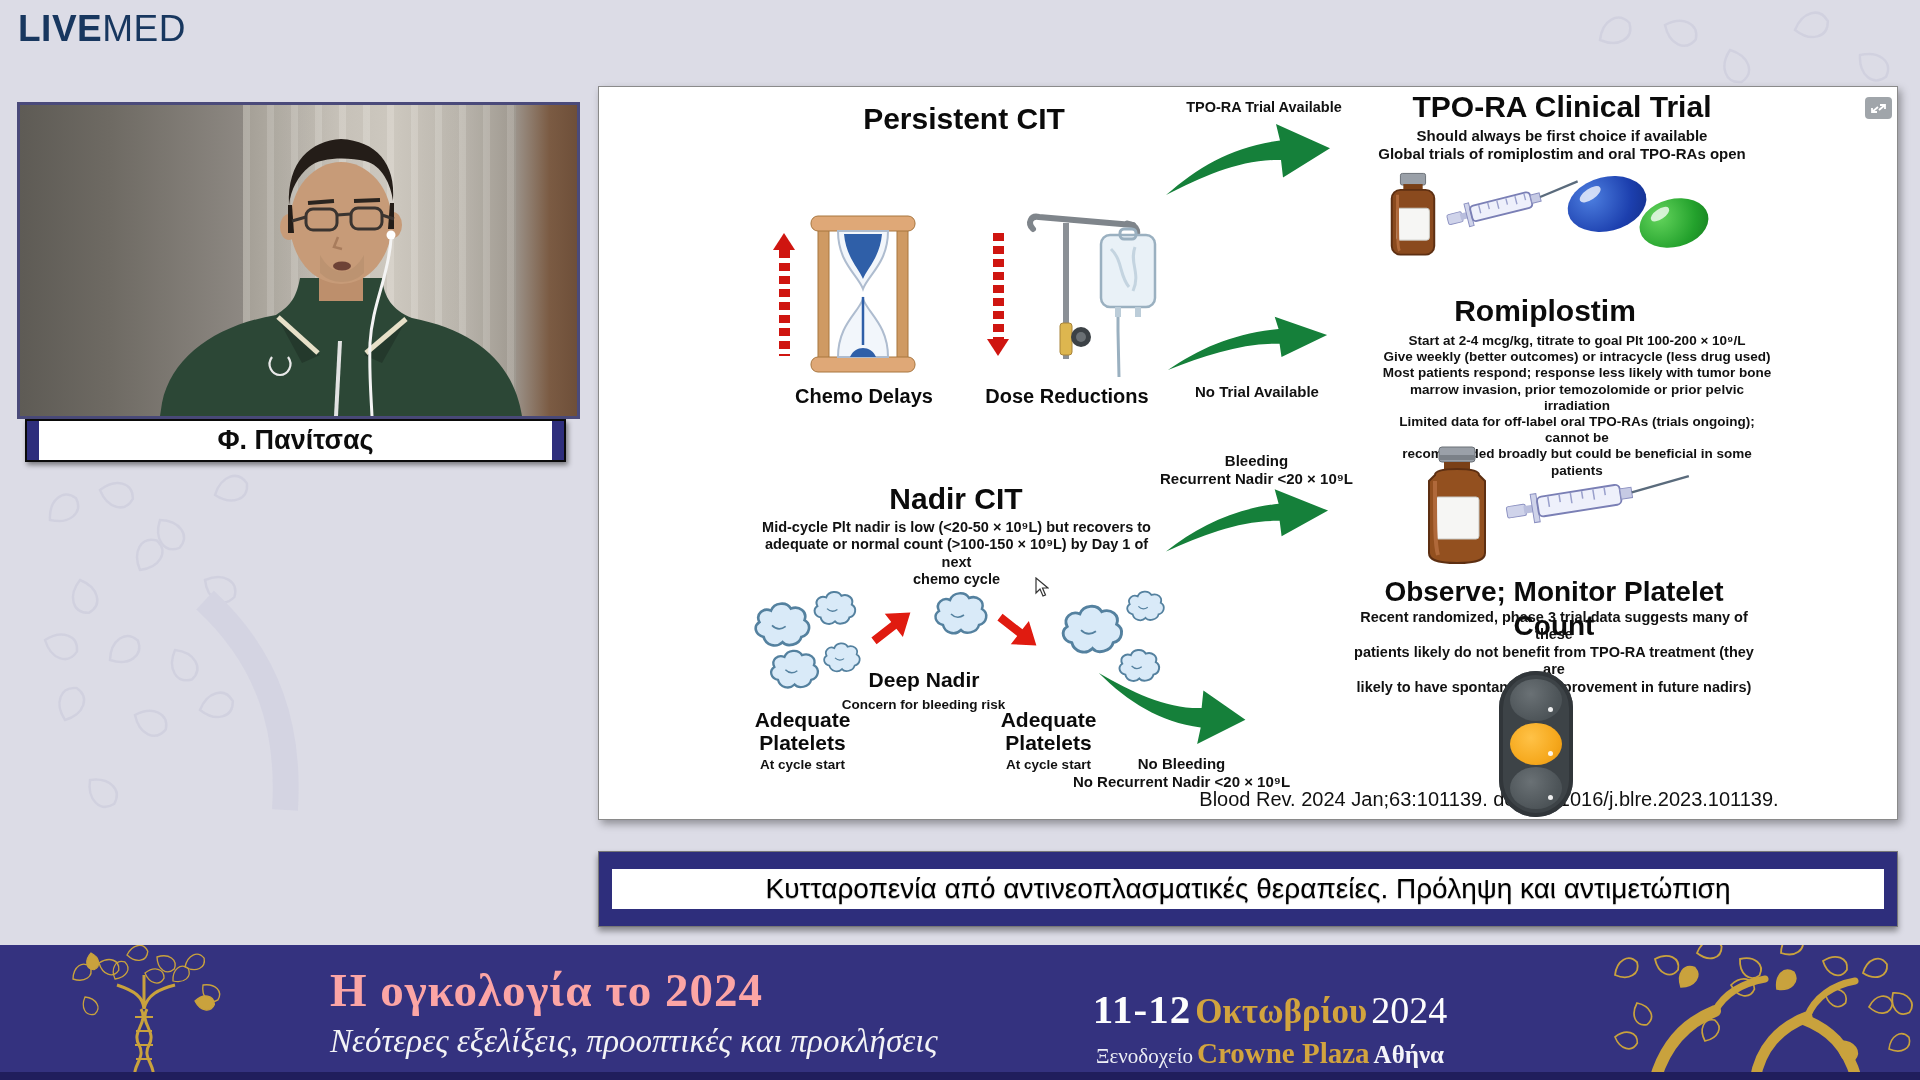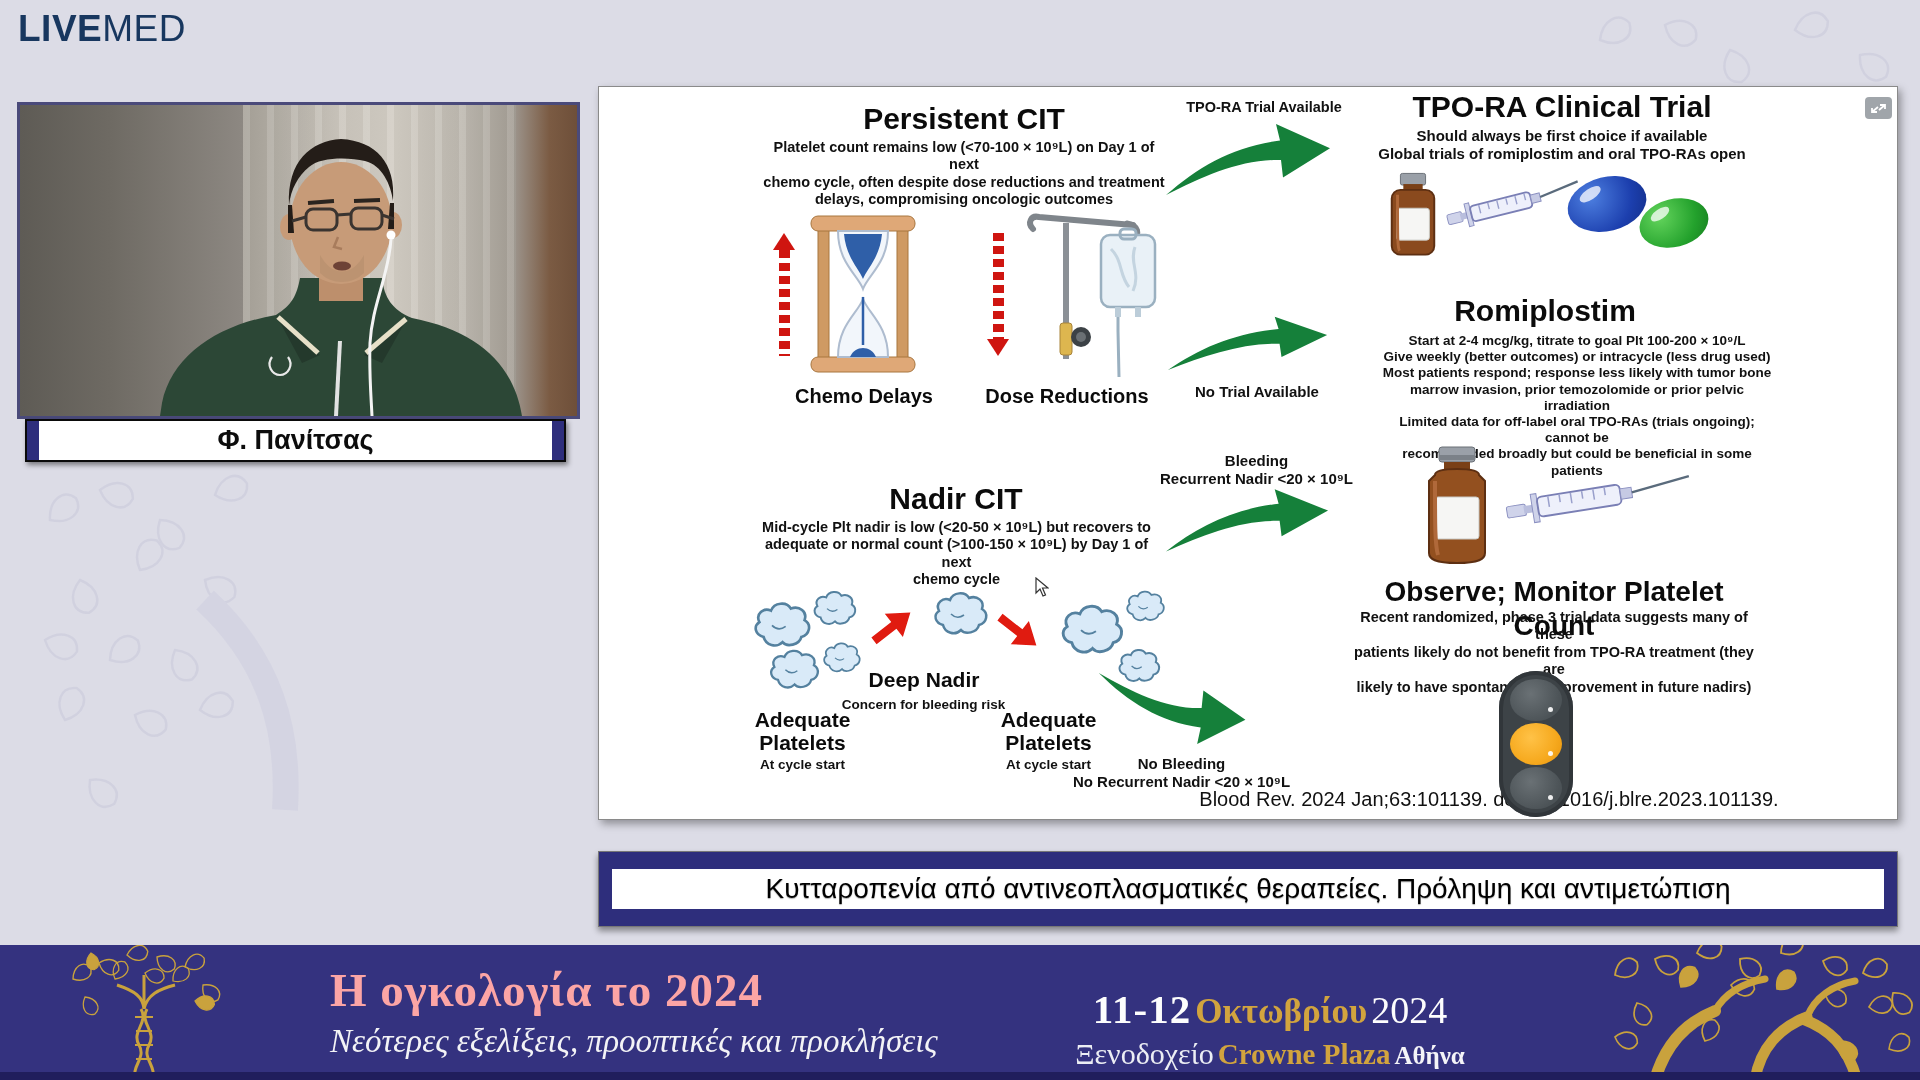--- a/index.html
+++ b/index.html
@@ -68,21 +68,21 @@
   .banner{left:0;top:945px;width:1920px;height:135px;background:#34327f;overflow:hidden;}
   .banner-bottom{left:0;top:1072px;width:1920px;height:8px;background:#201e5c;z-index:3;}
   .b-serif{font-family:"Liberation Serif",serif;}
   .b-title{left:330px;top:18px;font-size:47px;color:#fca5a5;letter-spacing:1px;font-weight:bold;}
   .b-sub{left:330px;top:78px;font-size:33px;color:#f3f3f6;font-style:italic;}
   .b-date{left:1090px;top:40px;width:360px;text-align:center;white-space:nowrap;}
   .b-days{font-size:41px;font-weight:700;color:#fdfdfd;letter-spacing:1px;}
   .b-month{font-size:35px;font-weight:700;color:#d2a43e;}
   .b-year{font-size:38px;font-weight:400;color:#fdfdfd;}
   .b-venue{left:1060px;top:92px;width:420px;text-align:center;white-space:nowrap;}
-  .b-vpre{font-size:30px;color:#eceef4;}
+  .b-vpre{font-size:21px;color:#eceef4;}
   .b-vhotel{font-size:29px;font-weight:700;color:#d2a43e;}
   .b-vcity{font-size:25px;font-weight:700;color:#f4f4f8;}
 
   svg{display:block;}
 </style>
 </head>
 <body>
 
 <svg width="0" height="0" style="position:absolute" aria-hidden="true">
   <defs>
@@ -165,25 +165,20 @@
 <div class="abs slide">
 
   <div class="abs expandbtn">
     <svg width="17" height="13" viewBox="0 0 17 13" fill="none" stroke="#fff" stroke-width="1.8">
       <path d="M10,3 L15,3 L15,7 M15,3 L9,8"></path>
       <path d="M7,10 L2,10 L2,6 M2,10 L8,5"></path>
     </svg>
   </div>
 
   <div class="abs h1 c" style="left:165px;top:14px;width:400px">Persistent CIT</div>
-  <div class="abs t14 c" style="left:160px;top:52px;width:410px">
-    <div>Platelet count remains low (&lt;70-100 × 10⁹L) on Day 1 of next</div>
-    <div>chemo cycle, often despite dose reductions and treatment</div>
-    <div>delays, compromising oncologic outcomes</div>
-  </div>
 
   <div class="abs rdash" style="left:174px;top:146px;height:126px">
     <div class="head-up"></div>
       <div class="body" style="height:106px"></div>
   </div>
   <svg class="abs" style="left:207px;top:126px" width="114" height="162" viewBox="0 0 114 162">
     <rect x="12" y="16" width="11" height="130" fill="#cf9a63" stroke="#a8763f"></rect>
     <rect x="91" y="16" width="11" height="130" fill="#cf9a63" stroke="#a8763f"></rect>
     <rect x="5" y="3" width="104" height="15" rx="7" fill="#dfa877" stroke="#a8763f"></rect>
     <rect x="5" y="144" width="104" height="15" rx="7" fill="#dfa877" stroke="#a8763f"></rect>

